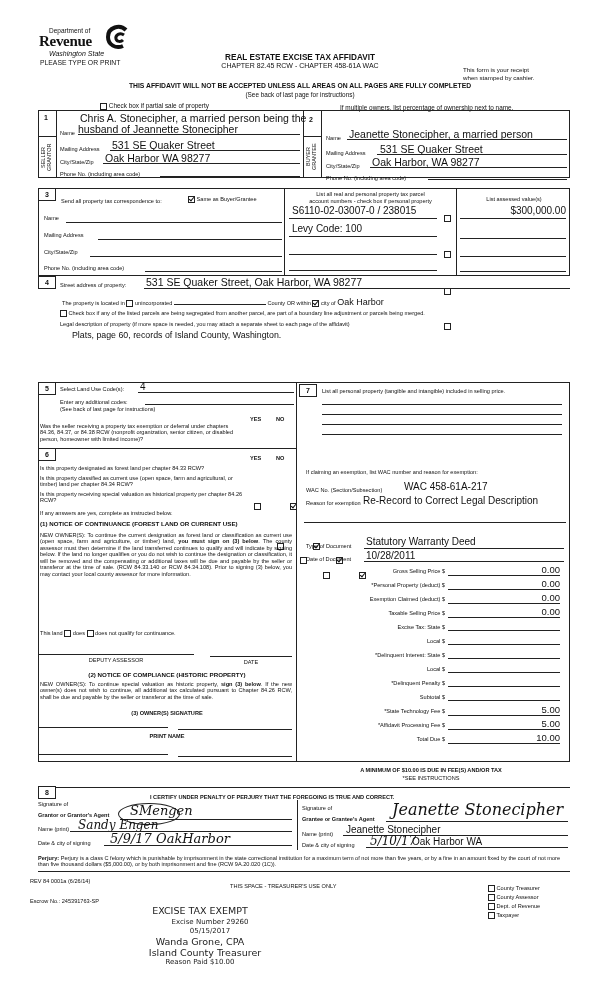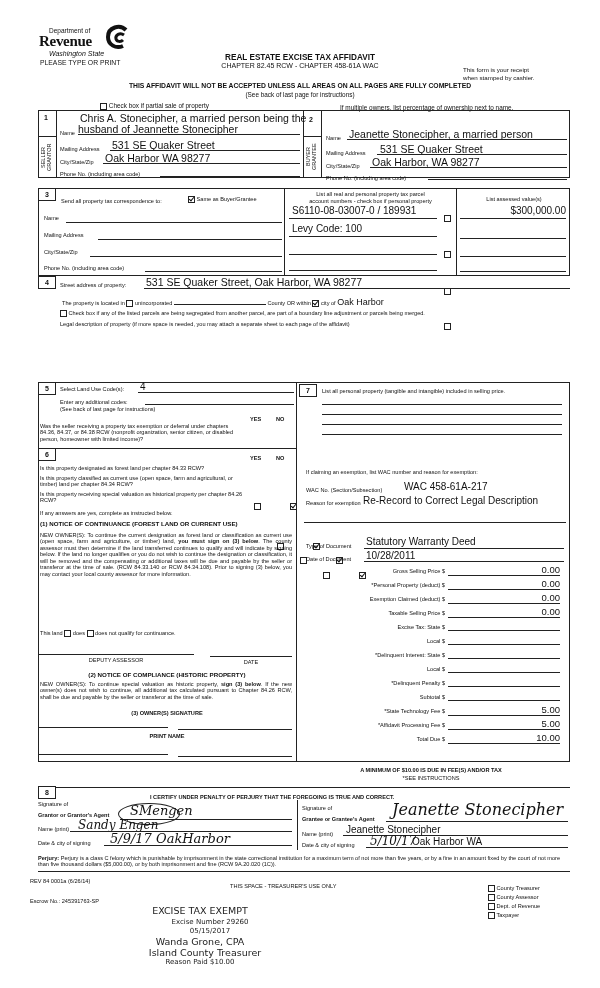--- a/index.html
+++ b/index.html
@@ -102,21 +102,21 @@
 <div class="abs tiny" style="left:44px;top:249px">City/State/Zip</div>
 <div class="line" style="left:90px;top:256px;width:192px"></div>
 <div class="abs tiny" style="left:44px;top:265px">Phone No. (including area code)</div>
 <div class="line" style="left:145px;top:271px;width:137px"></div>
 
 <div class="abs tiny center" style="left:288px;top:191px;width:165px">List all real and personal property tax parcel</div>
 <div class="abs tiny center" style="left:288px;top:198px;width:165px">account numbers - check box if personal property</div>
 <div class="abs tiny center" style="left:460px;top:196px;width:108px">List assessed value(s)</div>
 
 <div>
-  <div class="abs hand" style="left:292px;top:205px;font-size:10px">S6110-08-03007-0 / 189931</div>
+  <div class="abs hand" style="left:292px;top:205px;font-size:10px">S6110-02-03007-0 / 238015</div>
   <div class="line" style="left:289px;top:218px;width:148px"></div>
   <span class="cb abs" style="left:444px;top:209px"></span>
   <div class="abs hand right" style="left:460px;top:205px;width:106px;font-size:10px">$300,000.00</div>
   <div class="line" style="left:460px;top:218px;width:106px"></div>
 </div>
 <div>
   <div class="abs hand" style="left:292px;top:223px;font-size:10px">Levy Code:  100</div>
   <div class="line" style="left:289px;top:236px;width:148px"></div>
   <span class="cb abs" style="left:444px;top:227px"></span>
   <div class="line" style="left:460px;top:238px;width:106px"></div>
@@ -147,20 +147,21 @@
   <span class="cb checked"></span>
   <span>city of</span>
   <span style="font-size:9px">Oak Harbor</span>
 </div>
 <div class="abs tiny" style="left:60px;top:310px;white-space:nowrap">
   <span class="cb"></span>
   <span>Check box if any of the listed parcels are being segregated from another parcel, are part of a boundary line adjustment or parcels being merged.</span>
 </div>
 <div class="abs tiny" style="left:60px;top:321px;white-space:nowrap">Legal description of property (if more space is needed, you may attach a separate sheet to each page of the affidavit)</div>
 <div class="abs" style="left:72px;top:330px;font-size:8.8px;line-height:11px;white-space:nowrap">
+  <div>Plats, page 60, records of Island County, Washington.</div>
 </div>
 
 
 <div class="box" style="left:38px;top:382px;width:532px;height:380px"></div>
 <div class="abs" style="left:296px;top:382px;height:380px;border-left:1px solid #222"></div>
 
 
 <div class="numbox" style="left:38px;top:382px">5</div>
 <div class="abs tiny" style="left:60px;top:386px">Select Land Use Code(s):</div>
 <div class="abs hand" style="left:140px;top:381px;font-size:10px">4</div>

